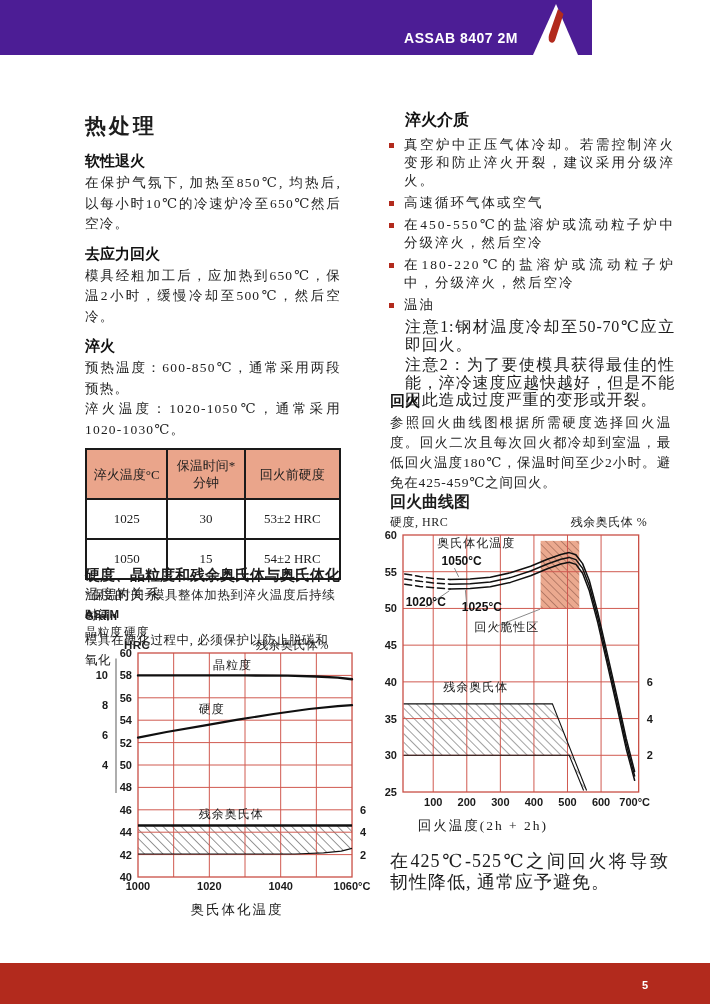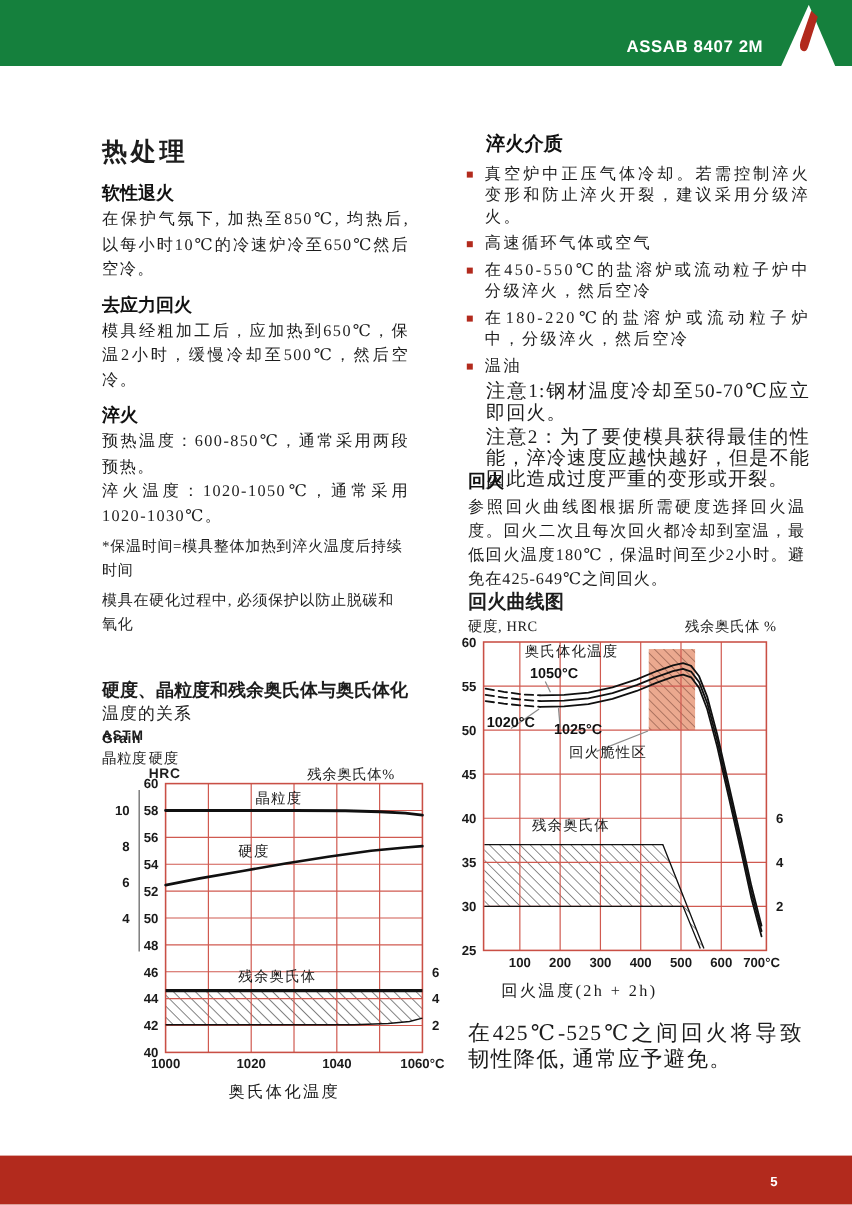--- a/index.html
+++ b/index.html
@@ -1,19 +1,19 @@
 <!DOCTYPE html>
 <html><head>
 <meta charset="utf-8">
 <style>
   html,body{margin:0;padding:0;background:#fff}
   .page{position:relative;width:710px;height:1004px;background:#fff;overflow:hidden;
         font-family:"Liberation Serif","DejaVu Serif",serif;color:#1d1d1d}
   
-  .topbar{position:absolute;left:0;top:0;width:710px;height:55px;background:#15803d}
+  .topbar{position:absolute;left:0;top:0;width:592px;height:55px;background:#4c1d95}
   .product{position:absolute;right:74px;top:30px;color:#fff;
            font:700 14px "Liberation Sans",sans-serif;letter-spacing:.5px}
   .logo{position:absolute;right:12px;top:0;width:52px;height:55px}
   .botbar{position:absolute;left:0;bottom:0;width:710px;height:41px;background:#b22a1d}
   .pagenum{position:absolute;right:62px;bottom:13px;color:#fff;font:700 11px "Liberation Sans",sans-serif}
 
   
   .col-l{position:absolute;left:85px;top:112px;width:256px}
   .col-r{position:absolute;left:387px;top:110px;width:288px}
   .h-main{font:700 21px "DejaVu Serif",serif;letter-spacing:3px;margin:0 0 12px 0}
@@ -90,20 +90,45 @@
     <h2 class="h-sub">软性退火</h2>
     <p class="p">在保护气氛下, 加热至850℃, 均热后, 以每小时10℃的冷速炉冷至650℃然后空冷。</p>
 
     <h2 class="h-sub">去应力回火</h2>
     <p class="p">模具经粗加工后，应加热到650℃，保温2小时，缓慢冷却至500℃，然后空冷。</p>
 
     <h2 class="h-sub">淬火</h2>
     <p class="p">预热温度：600-850℃，通常采用两段预热。
 淬火温度：1020-1050℃，通常采用1020-1030℃。</p>
 
+    <table class="qt">
+      <colgroup>
+          <col style="width:82px">
+          <col style="width:78px">
+          <col style="width:96px">
+        </colgroup>
+      <tbody>
+        <tr>
+          <td class="th">淬火温度°C</td>
+          <td class="th">保温时间*
+分钟</td>
+          <td class="th">回火前硬度</td>
+        </tr>
+        <tr>
+          <td class="td">1025</td>
+          <td class="td">30</td>
+          <td class="td">53±2 HRC</td>
+        </tr>
+        <tr>
+          <td class="td">1050</td>
+          <td class="td">15</td>
+          <td class="td">54±2 HRC</td>
+        </tr>
+      </tbody>
+    </table>
     <p class="foot">*保温时间=模具整体加热到淬火温度后持续时间</p>
     <p class="foot">模具在硬化过程中, 必须保护以防止脱碳和氧化</p>
   </div>
 
   <div class="col-r">
     <h2 class="h-sub hq">淬火介质</h2>
 
     <div class="bullet">
       <span class="bsq"></span>
       <span class="btext">真空炉中正压气体冷却。若需控制淬火变形和防止淬火开裂，建议采用分级淬火。</span>
@@ -124,21 +149,21 @@
       <span class="bsq"></span>
       <span class="btext">温油</span>
     </div>
 
     <p class="note">注意1:钢材温度冷却至50-70℃应立即回火。</p>
     <p class="note">注意2：为了要使模具获得最佳的性能，淬冷速度应越快越好，但是不能因此造成过度严重的变形或开裂。</p>
   </div>
 
   <div class="temper">
     <h2 class="h-sub">回火</h2>
-    <p class="p tp">参照回火曲线图根据所需硬度选择回火温度。回火二次且每次回火都冷却到室温，最低回火温度180℃，保温时间至少2小时。避免在425-649℃之间回火。</p>
+    <p class="p tp">参照回火曲线图根据所需硬度选择回火温度。回火二次且每次回火都冷却到室温，最低回火温度180℃，保温时间至少2小时。避免在425-459℃之间回火。</p>
   </div>
 
   <h2 class="lchart-title">硬度、晶粒度和残余奥氏体与奥氏体化</h2>
   <div class="lchart-sub">温度的关系</div>
   <div class="lc lc-sans lc1">Grain</div>
   <div class="lc lc2">晶粒度</div>
   <div class="lc lc-sans lc3">ASTM</div>
   <div class="lc lh1">硬度</div>
   <div class="lc lc-sans lh2">HRC</div>
   <div class="lc lr">残余奥氏体%</div>

